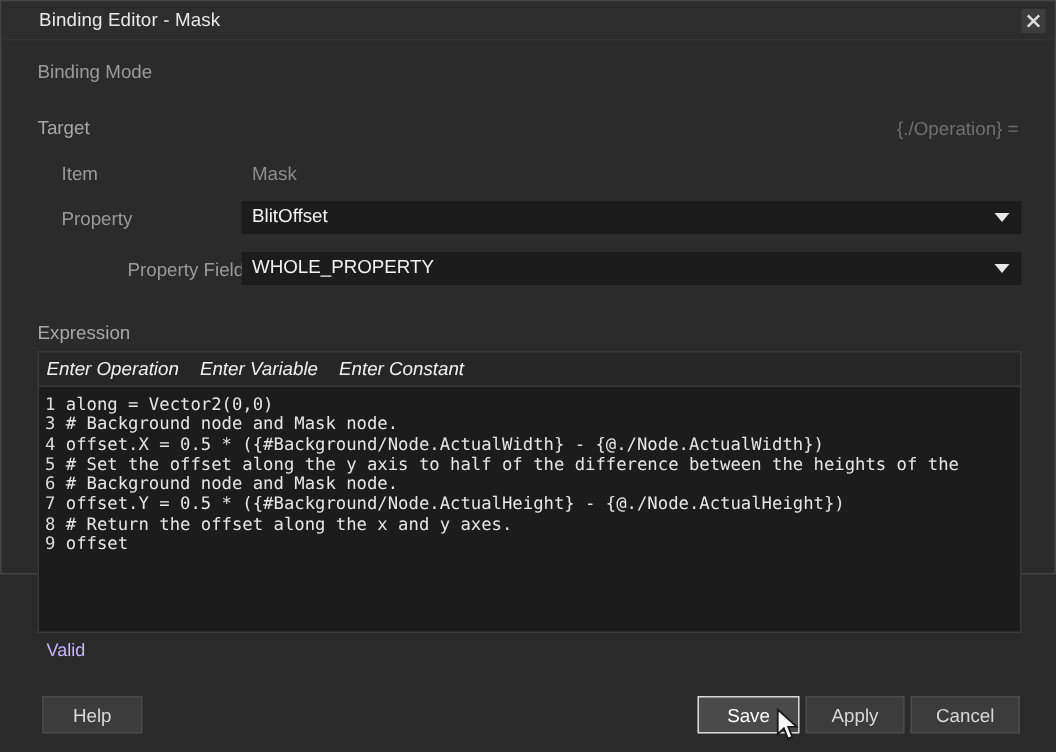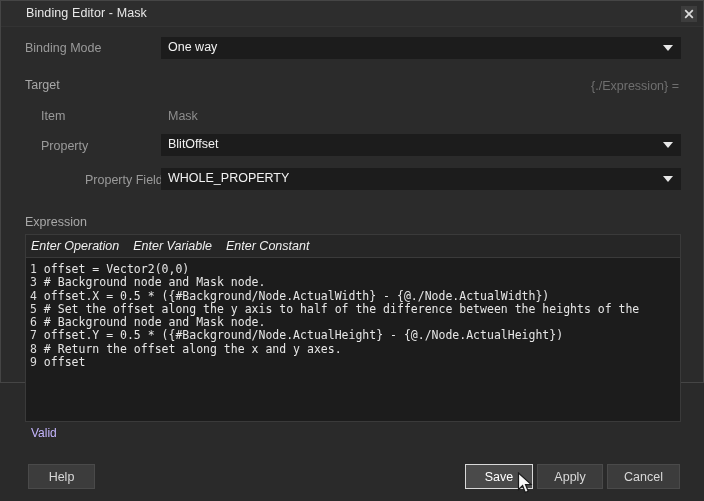--- a/index.html
+++ b/index.html
@@ -181,27 +181,23 @@
     <div class="close-btn">
       <span>
         <svg width="10" height="10" viewBox="0 0 10 10">
           <path d="M1.2 1.2 L8.8 8.8 M8.8 1.2 L1.2 8.8" stroke="#dcdcdc" stroke-width="1.7" fill="none"></path>
         </svg>
       </span>
     </div>
   </div>
 
   <div class="lbl" style="left:24px; top:40px;">Binding Mode</div>
-  <div class="combo" style="top:36px;">
-    <span class="combo-text">One way</span>
-    <span class="arrow"></span>
-  </div>
 
   <div class="section-lbl" style="left:24px; top:77px;">Target</div>
-  <div class="binding-path" style="right:24px; top:78px;">{./Expression} =</div>
+  <div class="binding-path" style="right:24px; top:78px;">{./Operation} =</div>
 
   <div class="lbl" style="left:40px; top:108px;">Item</div>
   <div class="readonly-val" style="left:167px; top:108px;">Mask</div>
 
   <div class="lbl" style="left:40px; top:138px;">Property</div>
   <div class="combo" style="top:133px;">
     <span class="combo-text">BlitOffset</span>
     <span class="arrow"></span>
   </div>
 
@@ -213,21 +209,21 @@
 
   <div class="section-lbl" style="left:24px; top:214px;">Expression</div>
 
   <div class="expr-toolbar">
     <span class="expr-link">Enter Operation</span>
     <span class="expr-link">Enter Variable</span>
     <span class="expr-link">Enter Constant</span>
   </div>
 
   <div class="code-area" id="code-area">
-      <span class="code-line"><span class="ln">1 </span><span>offset = Vector2(0,0)</span></span>
+      <span class="code-line"><span class="ln">1 </span><span>along = Vector2(0,0)</span></span>
       <span class="code-line"><span class="ln">3 </span><span># Background node and Mask node.</span></span>
       <span class="code-line"><span class="ln">4 </span><span>offset.X = 0.5 * ({#Background/Node.ActualWidth} - {@./Node.ActualWidth})</span></span>
       <span class="code-line"><span class="ln">5 </span><span># Set the offset along the y axis to half of the difference between the heights of the</span></span>
       <span class="code-line"><span class="ln">6 </span><span># Background node and Mask node.</span></span>
       <span class="code-line"><span class="ln">7 </span><span>offset.Y = 0.5 * ({#Background/Node.ActualHeight} - {@./Node.ActualHeight})</span></span>
       <span class="code-line"><span class="ln">8 </span><span># Return the offset along the x and y axes.</span></span>
       <span class="code-line"><span class="ln">9 </span><span>offset</span></span>
     </div>
 
   <div class="status" style="color: #c4b5fd;">Valid</div>

